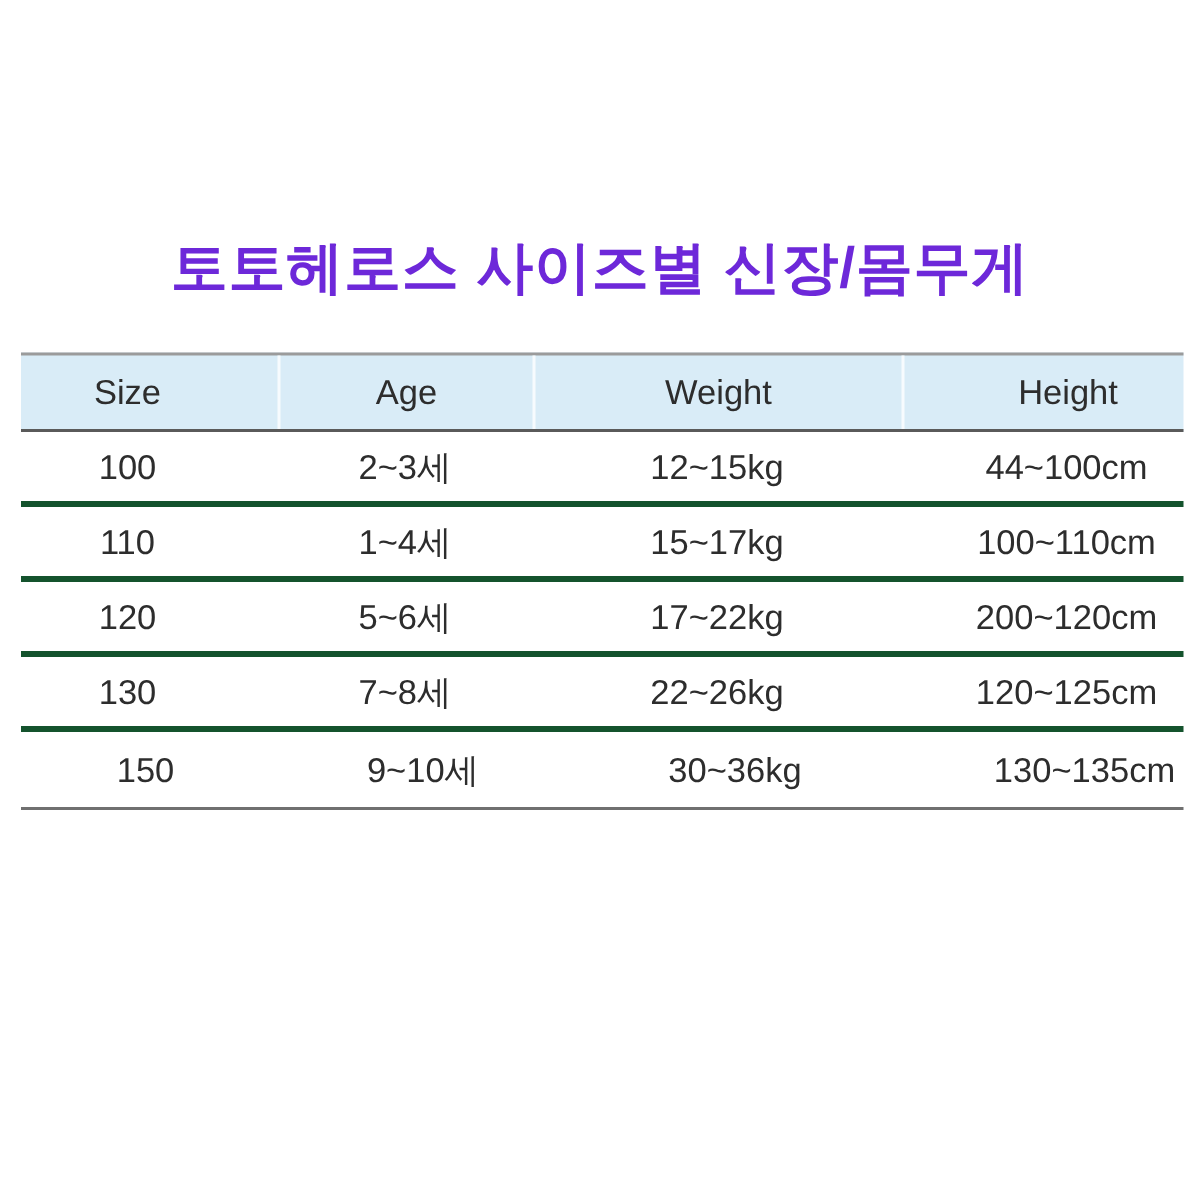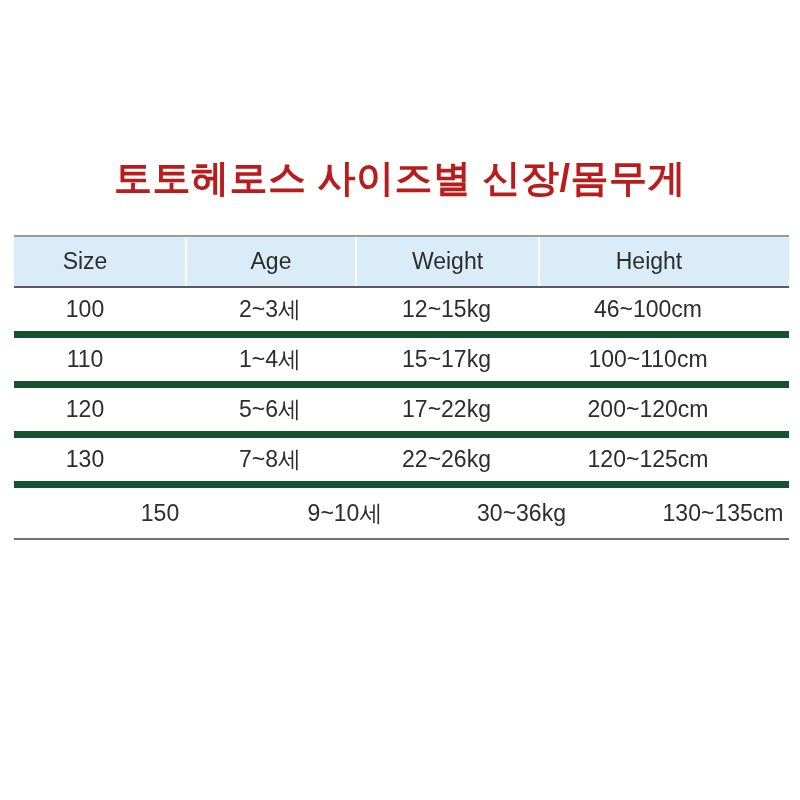--- a/index.html
+++ b/index.html
@@ -20,21 +20,21 @@
   }
   .page-title {
     position: absolute;
     top: 153px;
     left: 0;
     width: 100%;
     text-align: center;
     font-size: 38px;
     font-weight: 700;
     letter-spacing: 0.5px;
-    color: #b91c1c;
+    color: #6d28d9;
   }
   .size-table {
     position: absolute;
     left: 14px;
     top: 235px;
     width: 775px;
     color: #2d2d2d;
   }
   .thead {
     display: flex;
@@ -55,39 +55,39 @@
   }
   .th + .th {
     border-left: 2px solid #f7fbfe;
   }
   .tbody {
     border-bottom: 2px solid #707070;
   }
   .tr {
     display: flex;
     height: 50px;
-    border-bottom: 7px solid #14532d;
+    border-bottom: 4px solid #14532d;
     box-sizing: border-box;
   }
   .tr:last-child {
     border-bottom: none;
     justify-content: flex-end;
   }
   .td {
     display: flex;
     align-items: center;
     justify-content: center;
     font-size: 23px;
     color: #2d2d2d;
     box-sizing: border-box;
   }
   
   .col-size   { width: 171px; padding-right: 50px; padding-left: 21px; }
   .col-age    { width: 170px; }
-  .col-weight { width: 183px; }
+  .col-weight { width: 246px; }
   .col-height { width: 176px; padding-left: 44px; }
 </style>
 </head>
 <body>
 
 <div class="page">
 
   <div class="page-title">토토헤로스 사이즈별 신장/몸무게</div>
 
   <div class="size-table">
@@ -98,21 +98,21 @@
       <div class="th col-weight">Weight</div>
       <div class="th col-height">Height</div>
     </div>
 
     <div class="tbody">
 
       <div class="tr">
         <div class="td col-size">100</div>
         <div class="td col-age">2~3세</div>
         <div class="td col-weight">12~15kg</div>
-        <div class="td col-height">46~100cm</div>
+        <div class="td col-height">44~100cm</div>
       </div>
 
       <div class="tr">
         <div class="td col-size">110</div>
         <div class="td col-age">1~4세</div>
         <div class="td col-weight">15~17kg</div>
         <div class="td col-height">100~110cm</div>
       </div>
 
       <div class="tr">

